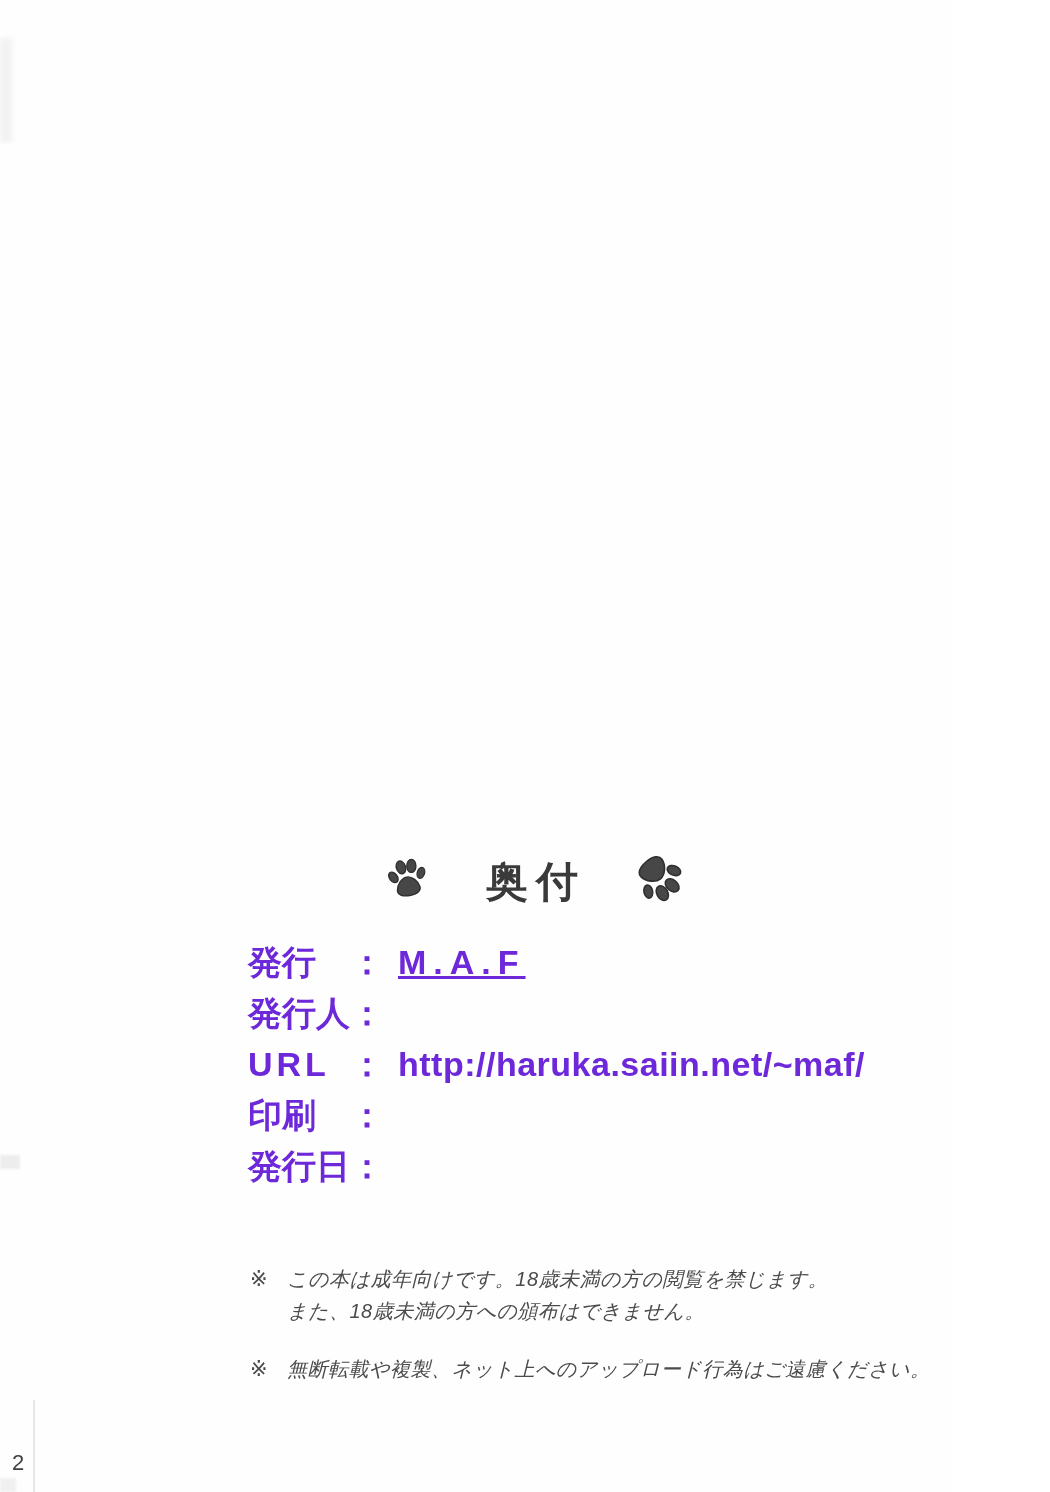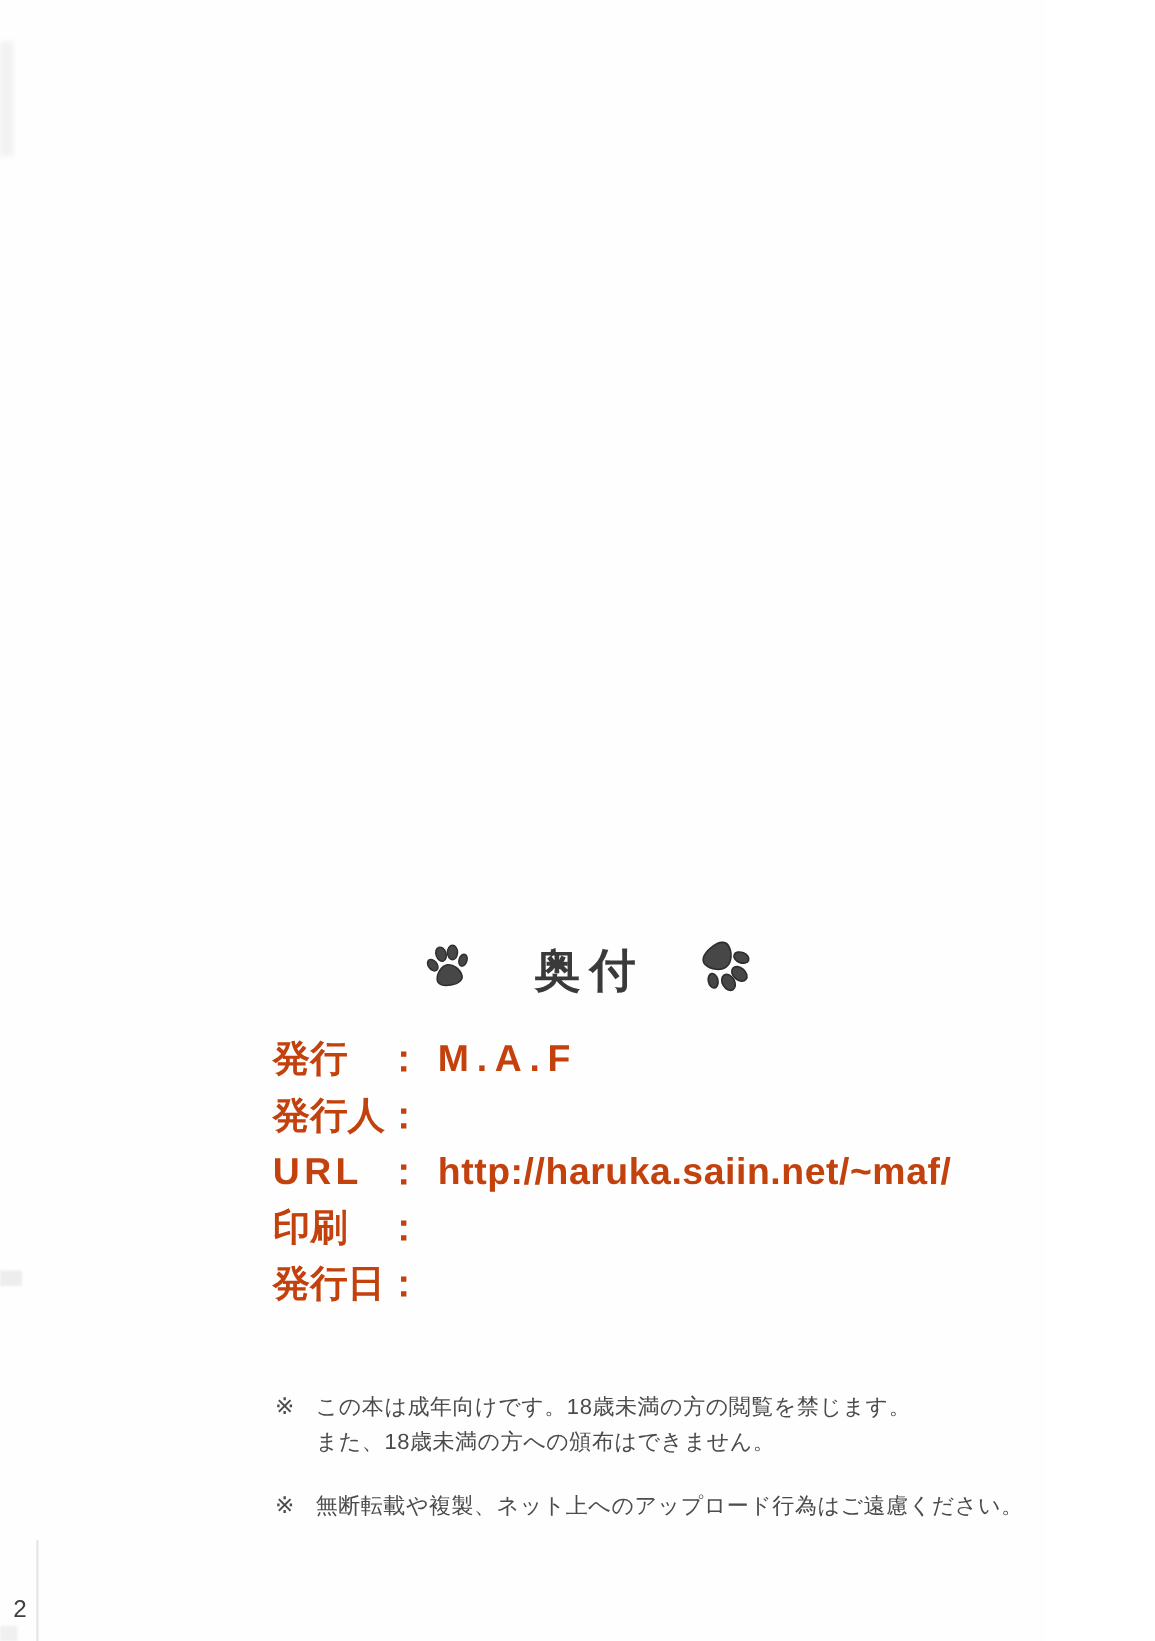--- a/index.html
+++ b/index.html
@@ -55,28 +55,28 @@
     left: 248px;
     top: 940px;
     width: 640px;
   }
   .row {
     display: flex;
     align-items: baseline;
     height: 51px;
     font-size: 34px;
     font-weight: bold;
-    color: #c2410c;
+    color: #6d28d9;
     white-space: nowrap;
   }
   .row .label { width: 102px; flex: 0 0 102px; }
   .row .label.label-url { letter-spacing: 4px; }
   .row .sep { width: 48px; flex: 0 0 48px; }
   .row .value { letter-spacing: 0.5px; }
-  .row .value.spaced { letter-spacing: 7px; }
+  .row .value.spaced { letter-spacing: 7px; text-decoration: underline; }
 
   
   .notices {
     position: absolute;
     left: 250px;
     top: 1263px;
     width: 650px;
     color: #4b4b4b;
   }
   .notice {
@@ -87,21 +87,21 @@
   .notice .marker {
     flex: 0 0 37px;
     font-size: 21px;
     line-height: 32px;
   }
   .notice .lines {
     font-size: 20px;
     line-height: 32px;
     letter-spacing: 0.5px;
   }
-  .notice .line { white-space: nowrap; }
+  .notice .line { white-space: nowrap; font-style: italic; }
 
   
   .pagenum {
     position: absolute;
     left: 12px;
     top: 1450px;
     font-size: 22px;
     color: #3f3f3f;
   }
 

